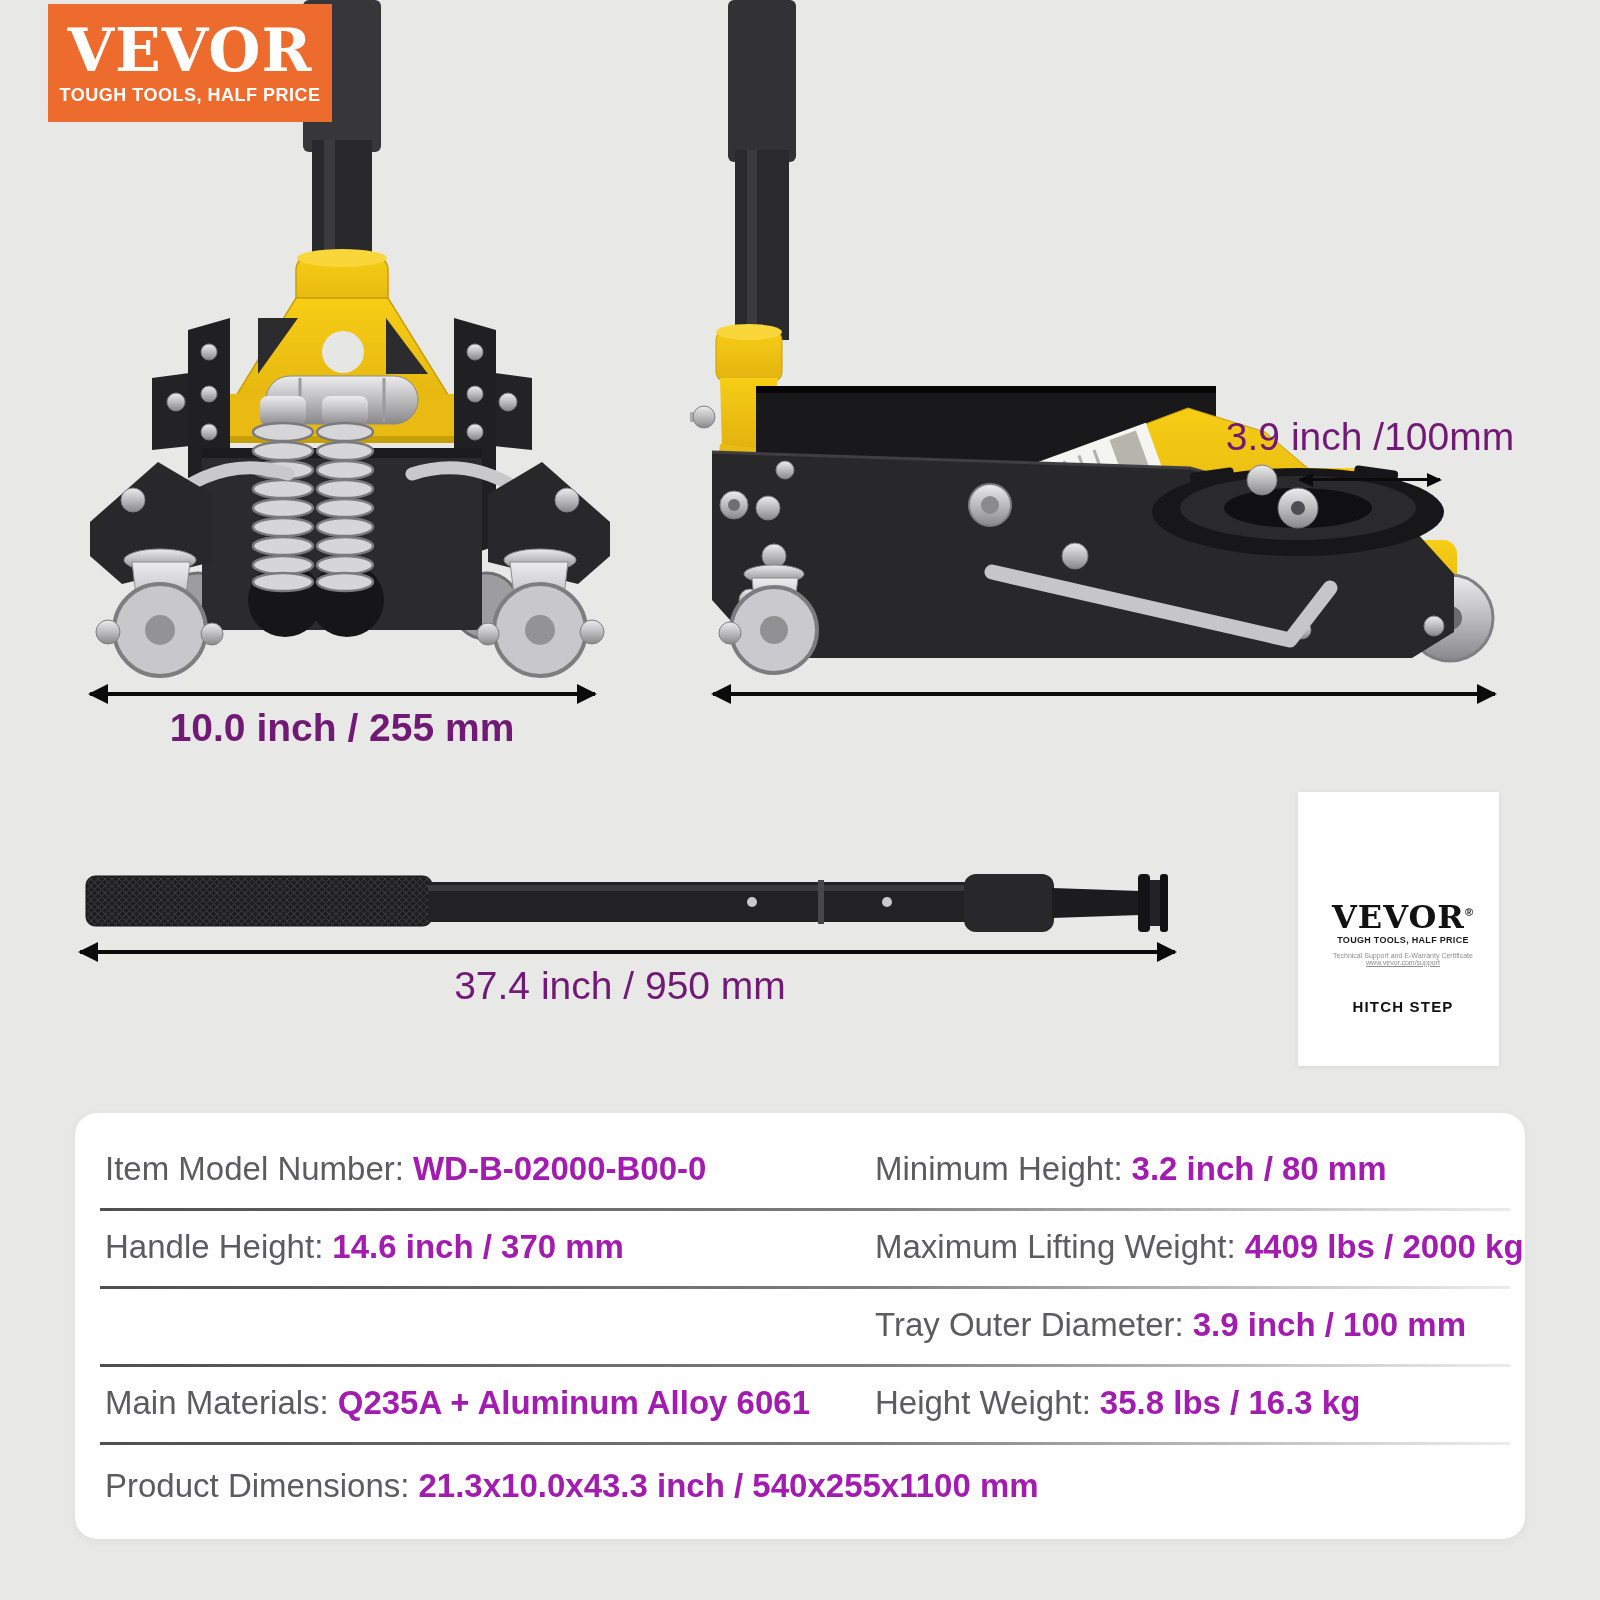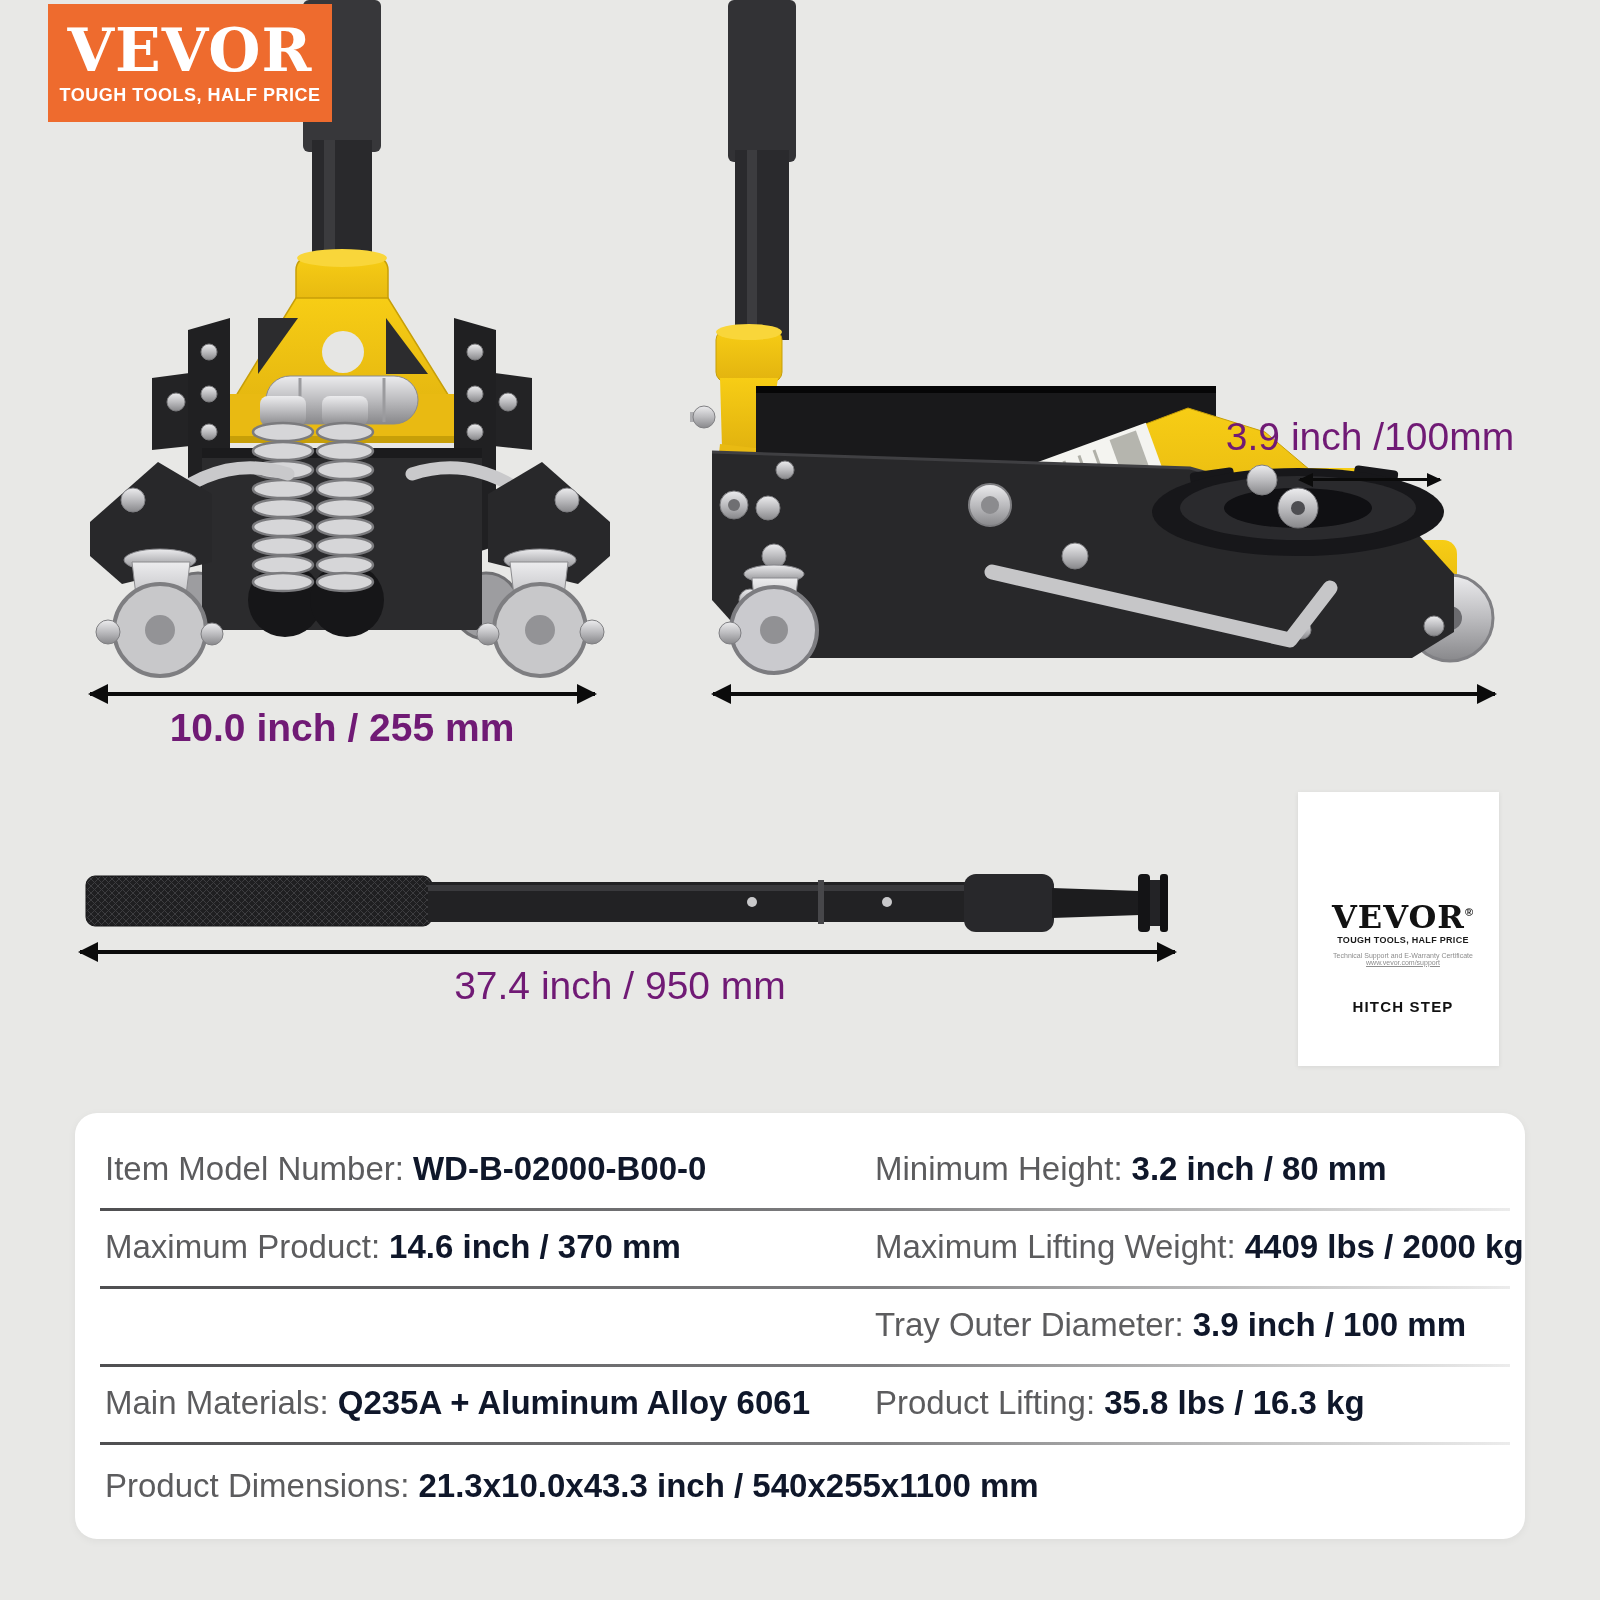--- a/index.html
+++ b/index.html
@@ -37,21 +37,21 @@
   .mc-tagline{margin-top:2px;font-size:9px;font-weight:bold;color:#1a1a1a;letter-spacing:.3px;}
   .mc-support{margin-top:7px;font-size:7px;color:#8d8d8d;}
   .mc-support .lnk{text-decoration:underline;}
   .mc-product{margin-top:32px;font-size:15px;font-weight:bold;color:#111;letter-spacing:1.2px;}
 
   
   .spec-table{position:absolute;left:75px;top:1113px;width:1450px;height:426px;background:#ffffff;
     border-radius:22px;box-shadow:0 2px 8px rgba(0,0,0,.05);}
   .spec-cell{position:absolute;white-space:nowrap;font-size:33px;line-height:33px;}
   .spec-lbl{color:#5c5c5e;}
-  .spec-val{color:#0f172a;font-weight:bold;margin-left:9px;}
+  .spec-val{color:#a21caf;font-weight:bold;margin-left:9px;}
   .spec-sep{position:absolute;left:25px;width:1410px;height:3px;
     background:linear-gradient(to right,#4f4f51 0%,#7e7e80 55%,#c9c9c9 85%,#ececec 100%);}
 </style>
 </head>
 <body>
 
 <div class="canvas">
 
   <div class="logo">
     <div class="logo-text">VEVOR</div>
@@ -317,37 +317,37 @@
 
     <div class="spec-cell" style="left:30px;top:39px;">
       <span class="spec-lbl">Item Model Number:</span><span class="spec-val">WD-B-02000-B00-0</span>
     </div>
     <div class="spec-cell" style="left:800px;top:39px;">
       <span class="spec-lbl">Minimum Height:</span><span class="spec-val">3.2 inch / 80 mm</span>
     </div>
     <div class="spec-sep" style="top:95px;"></div>
 
     <div class="spec-cell" style="left:30px;top:117px;">
-      <span class="spec-lbl">Maximum Product:</span><span class="spec-val">14.6 inch / 370 mm</span>
+      <span class="spec-lbl">Handle Height:</span><span class="spec-val">14.6 inch / 370 mm</span>
     </div>
     <div class="spec-cell" style="left:800px;top:117px;">
       <span class="spec-lbl">Maximum Lifting Weight:</span><span class="spec-val">4409 lbs / 2000 kg</span>
     </div>
     <div class="spec-sep" style="top:173px;"></div>
 
     <div class="spec-cell" style="left:800px;top:195px;">
       <span class="spec-lbl">Tray Outer Diameter:</span><span class="spec-val">3.9 inch / 100 mm</span>
     </div>
     <div class="spec-sep" style="top:251px;"></div>
 
     <div class="spec-cell" style="left:30px;top:273px;">
       <span class="spec-lbl">Main Materials:</span><span class="spec-val">Q235A + Aluminum Alloy 6061</span>
     </div>
     <div class="spec-cell" style="left:800px;top:273px;">
-      <span class="spec-lbl">Product Lifting:</span><span class="spec-val">35.8 lbs / 16.3 kg</span>
+      <span class="spec-lbl">Height Weight:</span><span class="spec-val">35.8 lbs / 16.3 kg</span>
     </div>
     <div class="spec-sep" style="top:329px;"></div>
 
     <div class="spec-cell" style="left:30px;top:356px;">
       <span class="spec-lbl">Product Dimensions:</span><span class="spec-val">21.3x10.0x43.3 inch / 540x255x1100 mm</span>
     </div>
   </div>
 
 </div>
 

